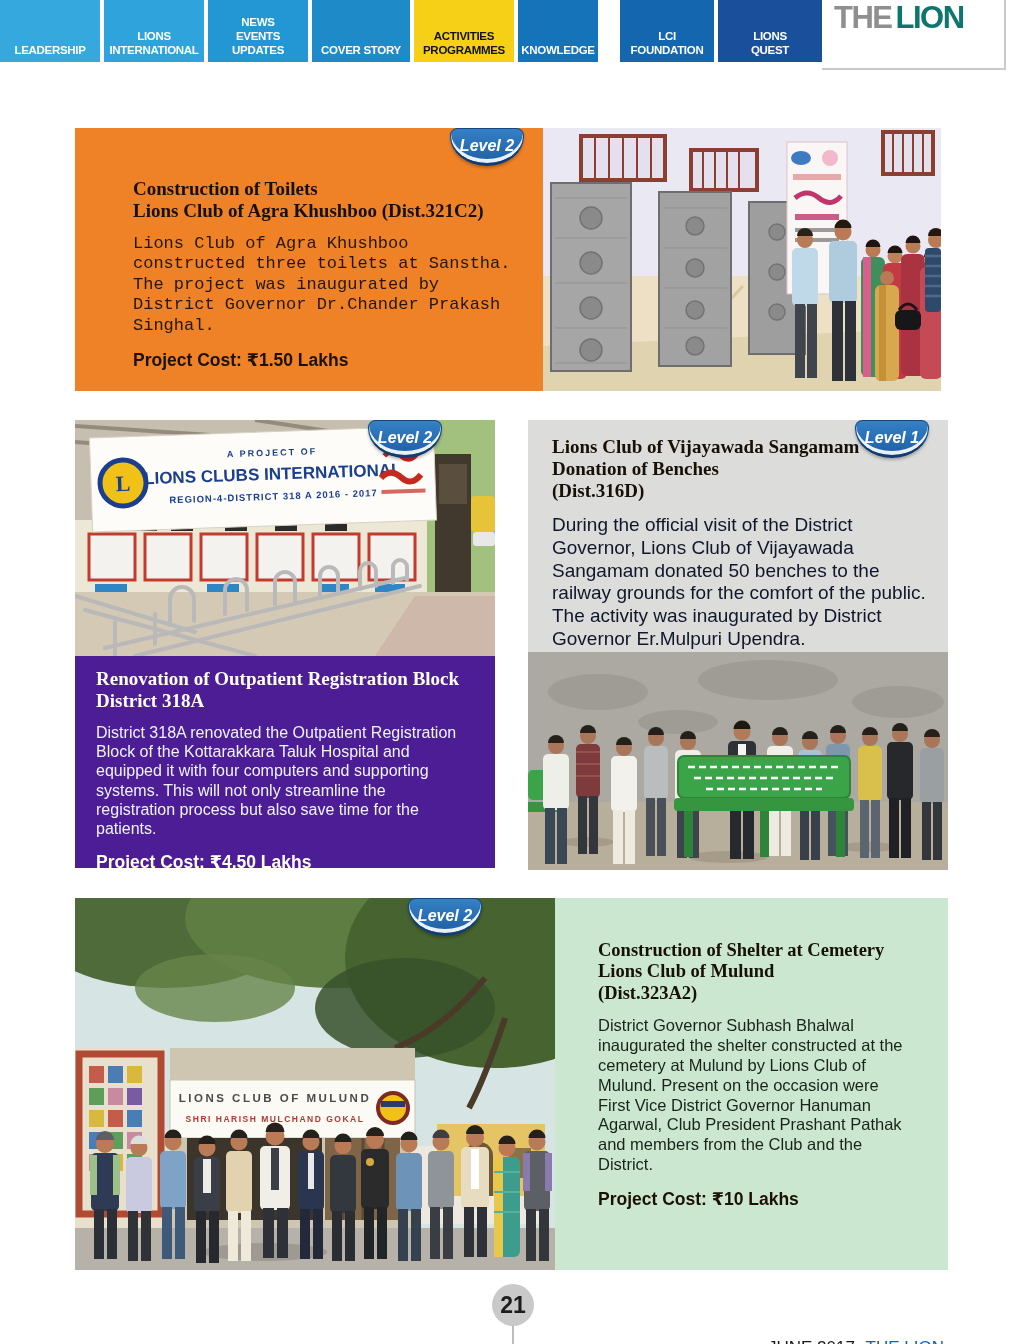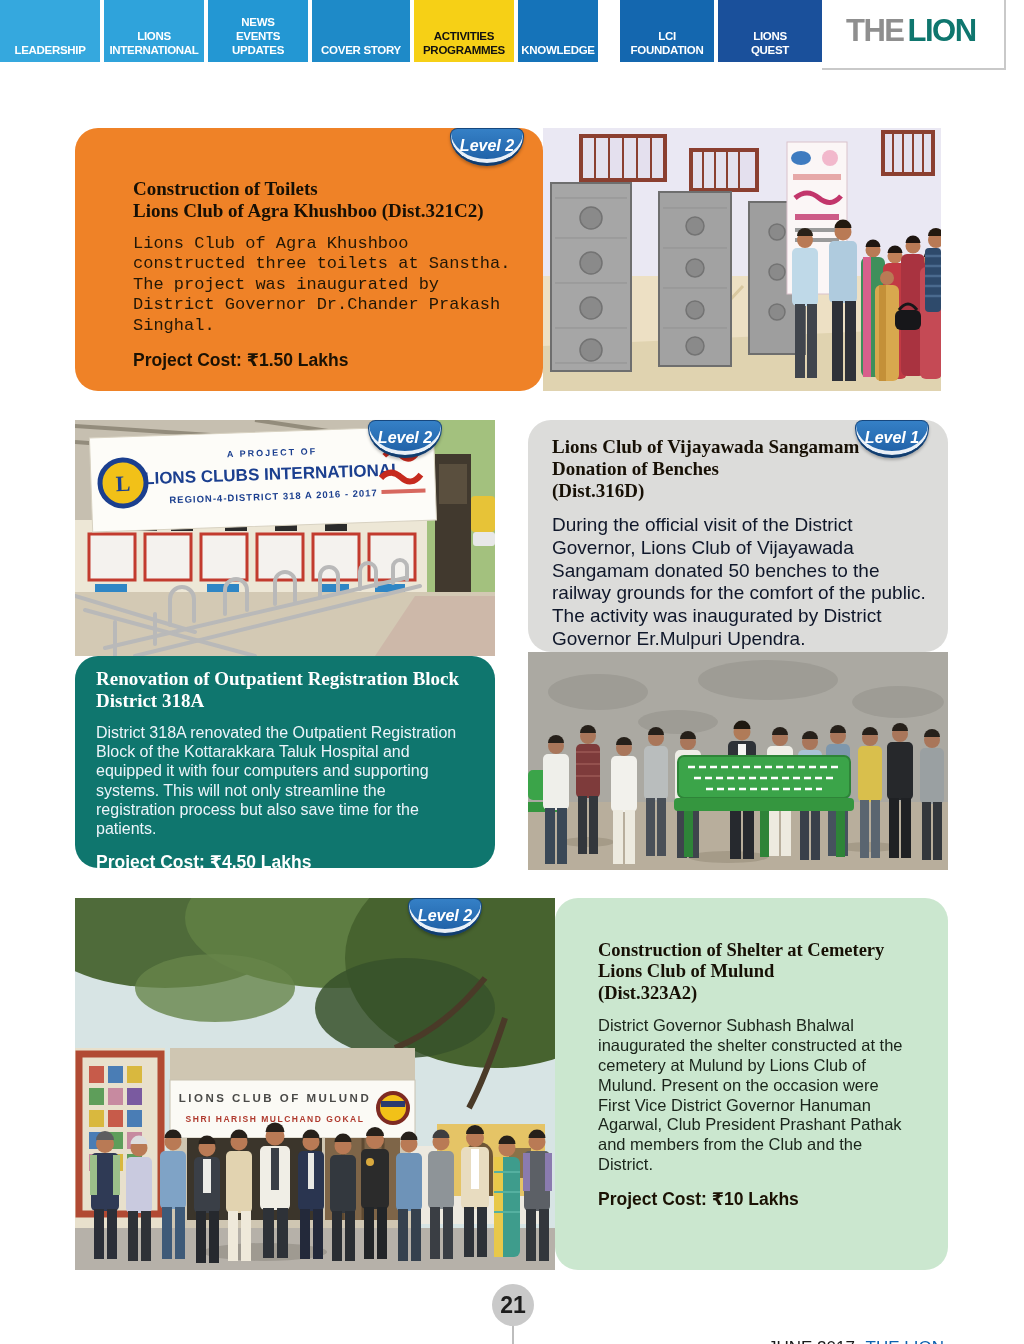--- a/index.html
+++ b/index.html
@@ -7,32 +7,32 @@
         font-family:"Liberation Sans","DejaVu Sans",sans-serif;}
   
   .tab{position:absolute;top:0;height:62px;display:flex;align-items:flex-end;justify-content:center;
        text-align:center;font-weight:bold;font-size:11.5px;letter-spacing:-0.3px;line-height:1.22;
        padding-bottom:5px;box-sizing:border-box;white-space:pre-line;cursor:pointer;}
   .t1{left:0;width:100px;} .t2{left:104px;width:100px;} .t3{left:208px;width:100px;}
   .t4{left:312px;width:98px;} .t5{left:414px;width:100px;} .t6{left:518px;width:80px;}
   .t7{left:620px;width:94px;} .t8{left:718px;width:104px;}
   .logo-box{position:absolute;left:822px;top:0;width:184px;height:70px;background:#fff;
             border-right:2px solid #C9C9C9;border-bottom:2px solid #C9C9C9;
-            display:flex;align-items:center;padding:0 0 6px 24px;box-sizing:border-box;}
+            display:flex;align-items:flex-start;padding:0 0 6px 12px;box-sizing:border-box;}
   .logo-box .the{color:#8F8F8F;font-weight:bold;font-size:31px;letter-spacing:-1.5px;}
   .logo-box .lion{color:#0f766e;font-weight:bold;font-size:31px;letter-spacing:-1.5px;margin-left:4px;}
   
   .badge{position:absolute;width:74px;height:38px;z-index:5;
          background:linear-gradient(#3580C6,#1E5FA5);color:#fff;font-weight:bold;font-style:italic;
          font-size:16px;display:flex;align-items:center;justify-content:center;
          border-radius:8px 8px 40px 40px / 8px 8px 32px 32px;
          border:1px solid #16477E;border-bottom:3px solid #123D6E;
          box-shadow:inset 0 -4px 0 rgba(255,255,255,0.9),0 2px 3px rgba(0,0,0,0.25);box-sizing:border-box;}
   
-  .panel{position:absolute;box-sizing:border-box;border-radius:23px;}
+  .panel{position:absolute;box-sizing:border-box;}
   .p-orange{left:75px;top:128px;width:468px;height:263px;padding:50px 30px 0 58px;}
   .p-blue{left:75px;top:656px;width:420px;height:212px;padding:12px 24px 0 21px;color:#fff;}
   .p-gray{left:528px;top:420px;width:420px;height:232px;padding:16px 24px 0 24px;}
   .p-green{left:555px;top:898px;width:393px;height:372px;padding:42px 24px 0 43px;}
   .ttl{font-family:"Liberation Serif","DejaVu Serif",serif;font-weight:bold;color:#171005;
        font-size:19px;line-height:1.16;}
   .p-blue .ttl{color:#ffffff;}
   .p-green .ttl{font-size:18.5px;}
   .body-txt{font-size:17px;line-height:1.2;color:#221706;margin-top:12px;}
   .p-blue .body-txt{color:#EDF4FA;font-size:16px;margin-top:11px;}
@@ -259,21 +259,21 @@
         <text x="198" y="60" text-anchor="middle" font-size="17" font-weight="bold" fill="#1B3F8F">LIONS CLUBS INTERNATIONAL</text>
         <text x="198" y="80" text-anchor="middle" font-size="9.5" font-weight="bold" fill="#1B3F8F" letter-spacing="1">REGION-4-DISTRICT 318 A 2016 - 2017</text>
         <path d="M310 40 q8 -8 16 0 q8 8 16 0" stroke="#C62A1E" stroke-width="5" fill="none"></path>
         <path d="M306 62 q10 -10 20 0 q10 10 20 -2" stroke="#C62A1E" stroke-width="6" fill="none"></path>
         <rect x="306" y="74" width="44" height="4" fill="#C62A1E" opacity="0.7"></rect>
       </g>
     </svg>
   </div>
   <div class="badge" style="left:368px;top:420px;">Level 2</div>
 
-  <div class="panel p-blue" style="background: #0f766e;">
+  <div class="panel p-blue" style="background: #4c1d95;">
     <div class="ttl">Renovation of Outpatient Registration Block</div>
     <div class="ttl">District 318A</div>
     <div class="body-txt" style="width:372px;">District 318A renovated the Outpatient Registration Block of the Kottarakkara Taluk Hospital and equipped it with four computers and supporting systems. This will not only streamline the registration process but also save time for the patients.</div>
     <div class="cost">Project Cost: ₹4.50 Lakhs</div>
   </div>
 
   <div class="panel p-gray" style="background: rgb(220, 220, 218);">
     <div class="ttl">Lions Club of Vijayawada Sangamam</div>
     <div class="ttl">Donation of Benches</div>
     <div class="ttl">(Dist.316D)</div>

